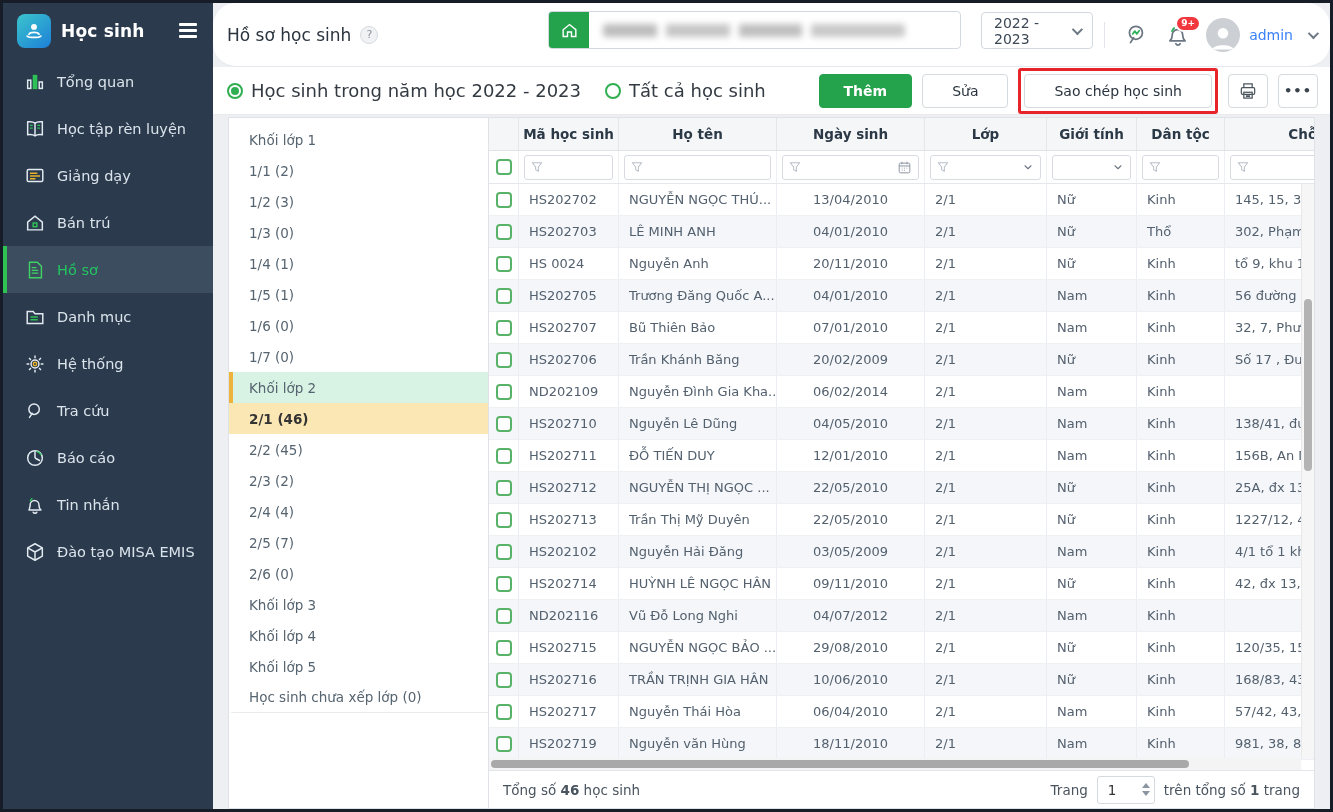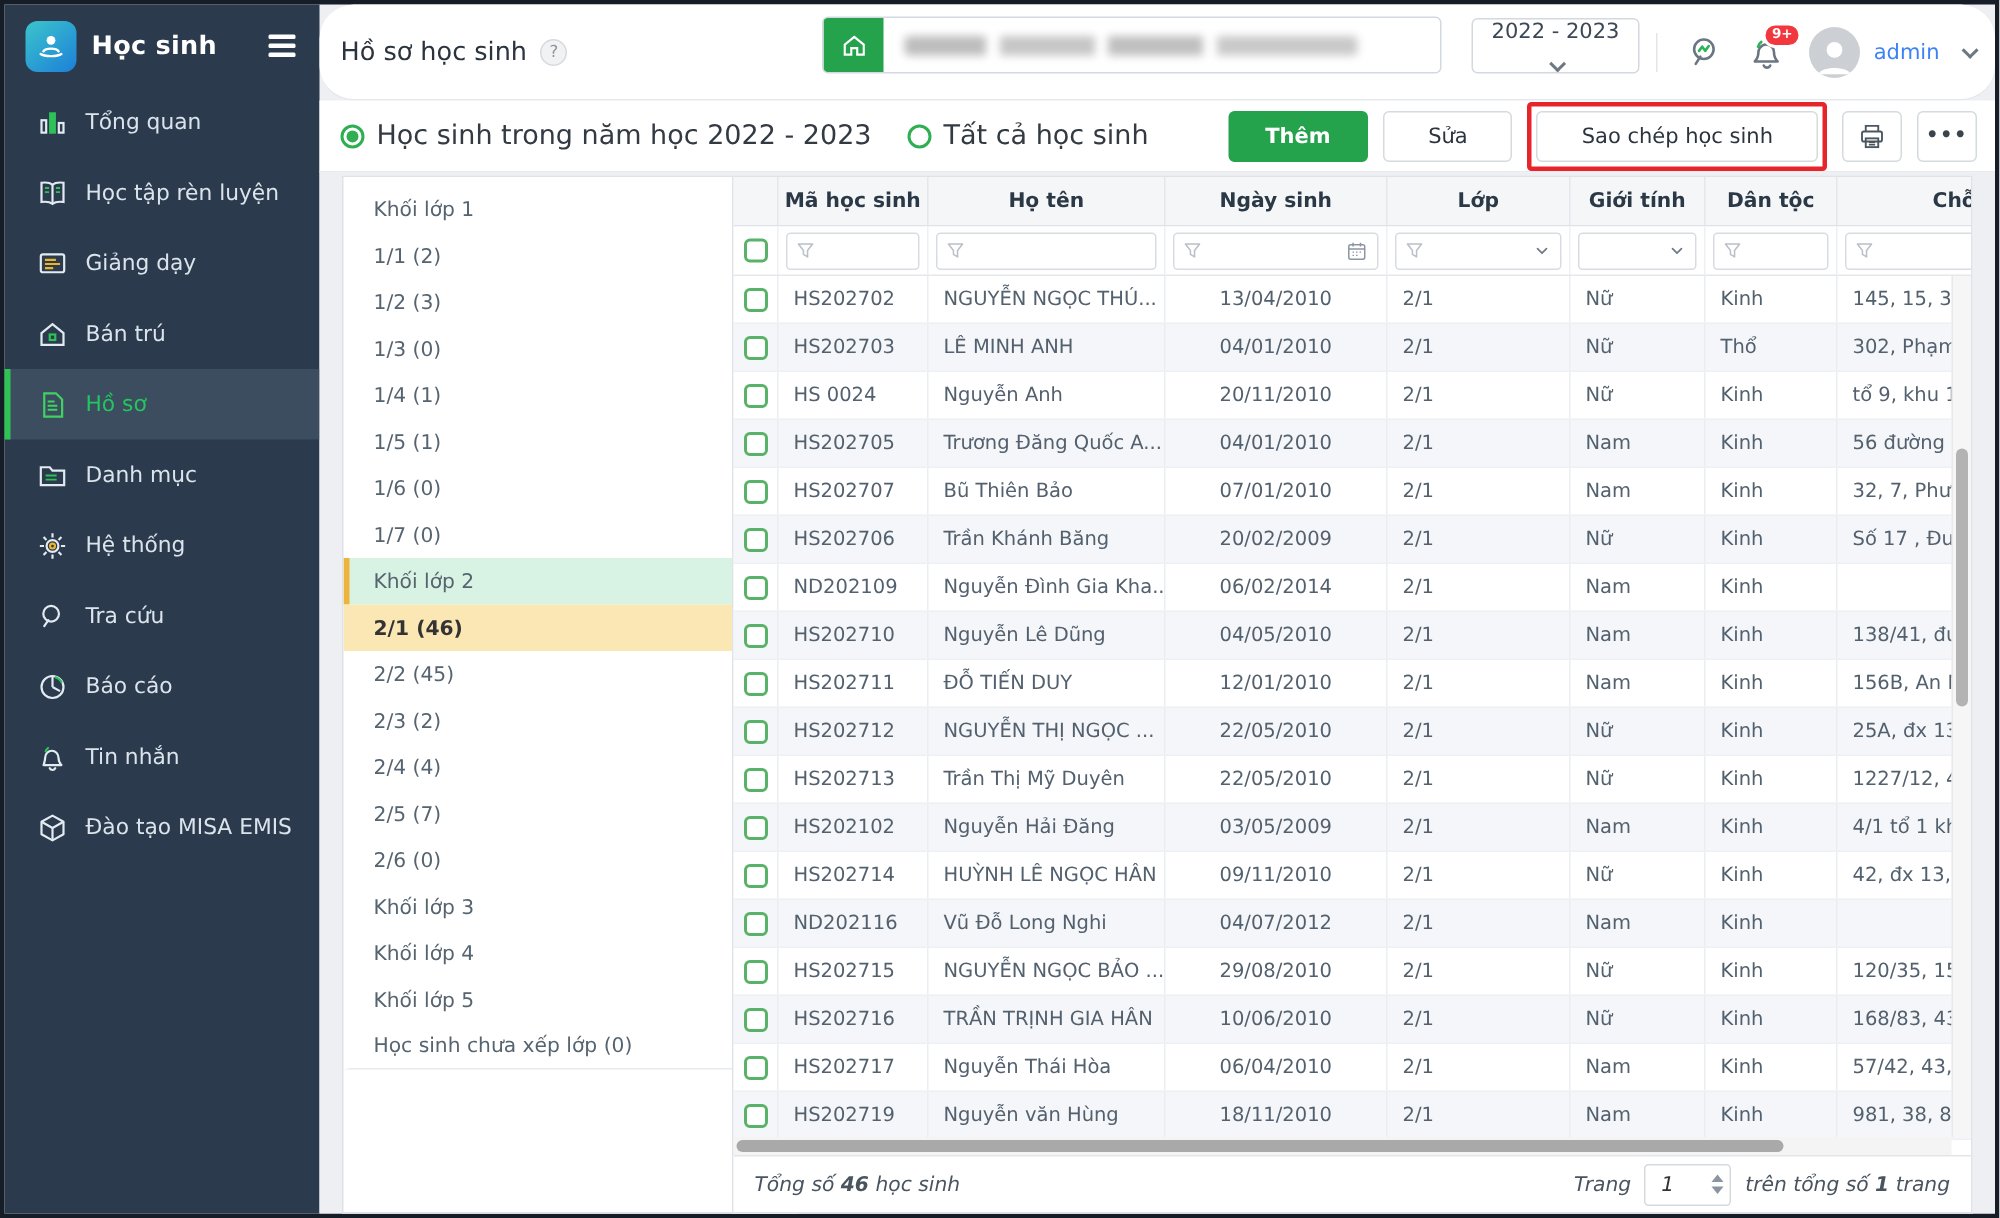--- a/index.html
+++ b/index.html
@@ -25,21 +25,21 @@
   .main { flex:1; display:flex; flex-direction:column; min-width:0; }
 
   .topbar { height:64px; background:#fff; border-bottom:1px solid #e4e7eb; position:relative; display:flex; align-items:center; flex:none;border-radius:23px; }
   .page-title { margin-left:14px; font-size:17px; color:#2b343e; }
   .help-badge { margin-left:9px; width:18px; height:18px; border-radius:50%; background:#f1f2f4; border:1px solid #d6dae0; color:#8a939e; font-size:11px; display:flex; align-items:center; justify-content:center; cursor:pointer; }
   .school-select { position:absolute; left:335px; top:8px; width:413px; height:38px; border:1px solid #d4d9df; border-radius:4px; display:flex; overflow:hidden; background:#fff; cursor:pointer; }
   .school-icon { width:40px; background:var(--primary_green,#25a24c); display:flex; align-items:center; justify-content:center; flex:none; }
   .school-blur { flex:1; display:flex; align-items:center; padding:0 14px; }
   .blur-bar { height:13px; width:88%; border-radius:3px; filter:blur(3px);
     background:linear-gradient(90deg,#bdbdbd 0 18%,#fff 18% 21%,#c6c6c6 21% 42%,#fff 42% 45%,#bfbfbf 45% 66%,#fff 66% 69%,#c9c9c9 69% 100%); }
-  .year-select { position:absolute; left:768px; top:9px; width:112px; height:37px; border:1px solid #d4d9df; border-radius:4px; display:flex; align-items:center; justify-content:space-between; padding:0 12px; font-size:14px; color:#3c4856; background:#fff; cursor:pointer;flex-direction:column; }
+  .year-select { position:absolute; left:768px; top:9px; width:112px; height:37px; border:1px solid #d4d9df; border-radius:4px; display:flex; align-items:center; justify-content:space-between; padding:0 12px; font-size:14px; color:#3c4856; background:#fff; cursor:pointer; }
   .chev { width:8px; height:8px; border-right:2px solid #6d7884; border-bottom:2px solid #6d7884; transform:rotate(45deg) translateY(-2px); flex:none; }
   .tb-right { position:absolute; right:14px; top:0; height:100%; display:flex; align-items:center; gap:15px; }
   .tb-divider { width:1px; height:26px; background:#e2e5ea; margin-right:4px; }
   .tb-icon { position:relative; display:flex; align-items:center; justify-content:center; cursor:pointer; }
   .badge { position:absolute; top:-7px; right:-10px; background:#f2383f; color:#fff; font-size:9px; font-weight:bold; padding:2px 4px; border-radius:9px; border:2px solid #fff; line-height:1; }
   .avatar { width:34px; height:34px; border-radius:50%; background:#ccd0d5; display:flex; align-items:flex-end; justify-content:center; overflow:hidden; cursor:pointer; }
   .username { font-size:14px; color:#3b82f6; margin-left:-6px; cursor:pointer; }
 
   .toolbar { height:48px; background:#fff; border-bottom:1px solid #e8eaee; display:flex; align-items:center; padding:0 12px 0 14px; flex:none; }
   .radio-opt { display:flex; align-items:center; gap:8px; font-size:18px; color:#333a42; margin-right:24px; cursor:pointer; }
@@ -79,21 +79,21 @@
   .trow.alt { background:#f4f6f9; }
   .cell { display:flex; align-items:center; font-size:13px; color:#53606e; border-right:1px solid #eaedf1; padding:0 10px; overflow:hidden; white-space:nowrap; }
   .cell.cb-cell { justify-content:center; padding:0; }
   .cell.c-dob { justify-content:center; }
 
   .vscroll { position:absolute; right:0; top:66px; bottom:50px; width:13px; background:#f6f6f6; border-left:1px solid #e9e9e9; z-index:3; }
   .vthumb { position:absolute; left:2px; right:2px; top:20%; height:30%; background:#b3b3b3; border-radius:6px; }
   .hscroll { position:absolute; left:0; right:13px; bottom:38px; height:12px; background:#f4f4f4; z-index:3; }
   .hthumb { position:absolute; left:2px; top:2px; height:8px; width:86%; background:#a9a9a9; border-radius:4px; }
 
-  .tfooter { position:absolute; left:0; right:0; bottom:0; height:38px; background:#fff; border-top:1px solid #e2e5e9; display:flex; align-items:center; padding:0 14px; font-size:13.5px; color:#49545f; z-index:4;font-style:italic; }
+  .tfooter { position:absolute; left:0; right:0; bottom:0; height:38px; background:#fff; border-top:1px solid #e2e5e9; display:flex; align-items:center; padding:0 14px; font-size:13.5px; color:#49545f; z-index:4; }
   .pager { margin-left:auto; display:flex; align-items:center; gap:9px; }
   .page-input { width:58px; height:28px; border:1px solid #d5dade; border-radius:3px; display:flex; align-items:center; padding:0 4px 0 10px; font-size:13.5px; color:#333; cursor:text; }
   .spin { margin-left:auto; display:flex; flex-direction:column; gap:3px; cursor:pointer; }
   .spin i { width:0; height:0; border-left:4px solid transparent; border-right:4px solid transparent; display:block; }
   .spin .up { border-bottom:5px solid #8b95a1; }
   .spin .down { border-top:5px solid #8b95a1; }
   b { font-weight:bold; }
 </style>
 </head>
 <body style="--primary_green: #25a24c; --active_green: #2fc353; --annotation_red: #e7242a; --sidebar_bg: #2b3a4c; --highlight_green: #d8f2e3; --selected_amber: #fbe7b3;">

